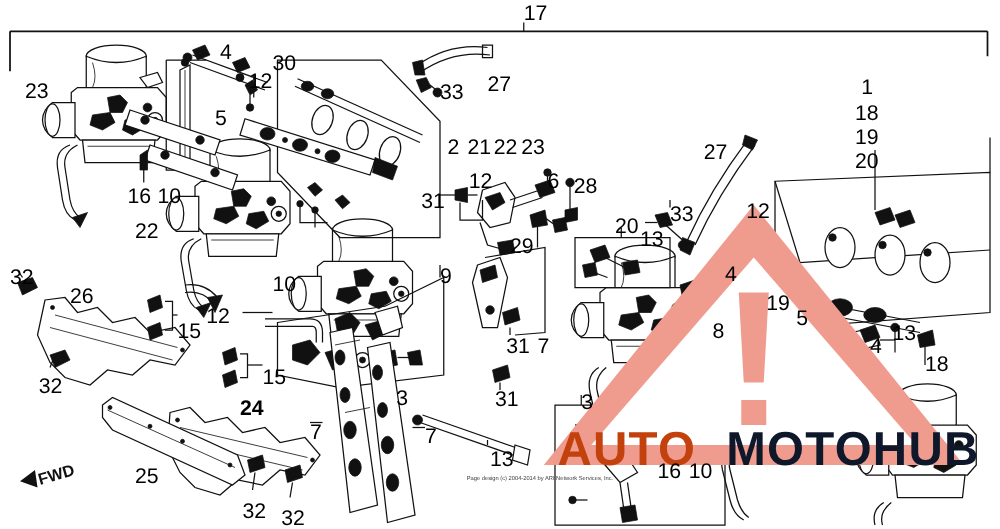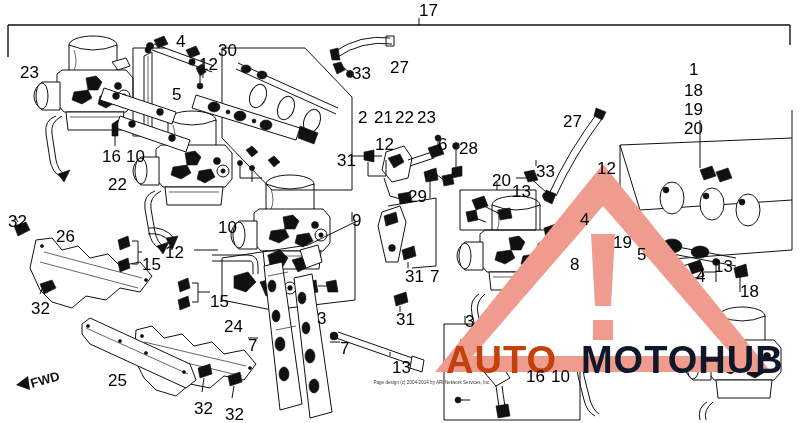--- a/index.html
+++ b/index.html
@@ -534,21 +534,21 @@
       <div class="lbl" style="left: 696px; top: 268px;">4</div>
       <div class="lbl" style="left: 740px; top: 283px;">18</div>
       <div class="lbl" style="left: 570px; top: 256px;">8</div>
       <div class="lbl" style="left: 31px; top: 300px;">32</div>
       <div class="lbl" style="left: 210px; top: 293px;">15</div>
       <div class="lbl" style="left: 405px; top: 268px;">31</div>
       <div class="lbl" style="left: 430px; top: 268px;">7</div>
       <div class="lbl" style="left: 396px; top: 311px;">31</div>
       <div class="lbl" style="left: 465px; top: 313px;">3</div>
       <div class="lbl" style="left: 317px; top: 310px;">3</div>
-      <div class="lbl" style="left: 224px; top: 318px;">24</div>
+      <div class="lbl" style="left: 192px; top: 318px; font-weight: bold;">24</div>
       <div class="lbl" style="left: 248px; top: 337px;">7</div>
       <div class="lbl" style="left: 340px; top: 340px;">7</div>
       <div class="lbl" style="left: 392px; top: 359px;">13</div>
       <div class="lbl" style="left: 108px; top: 372px;">25</div>
       <div class="lbl" style="left: 194px; top: 400px;">32</div>
       <div class="lbl" style="left: 225px; top: 406px;">32</div>
       <div class="lbl" style="left: 551px; top: 368px;">10</div>
       <div class="lbl" style="left: 526px; top: 368px;">16</div>
     </div>
 

